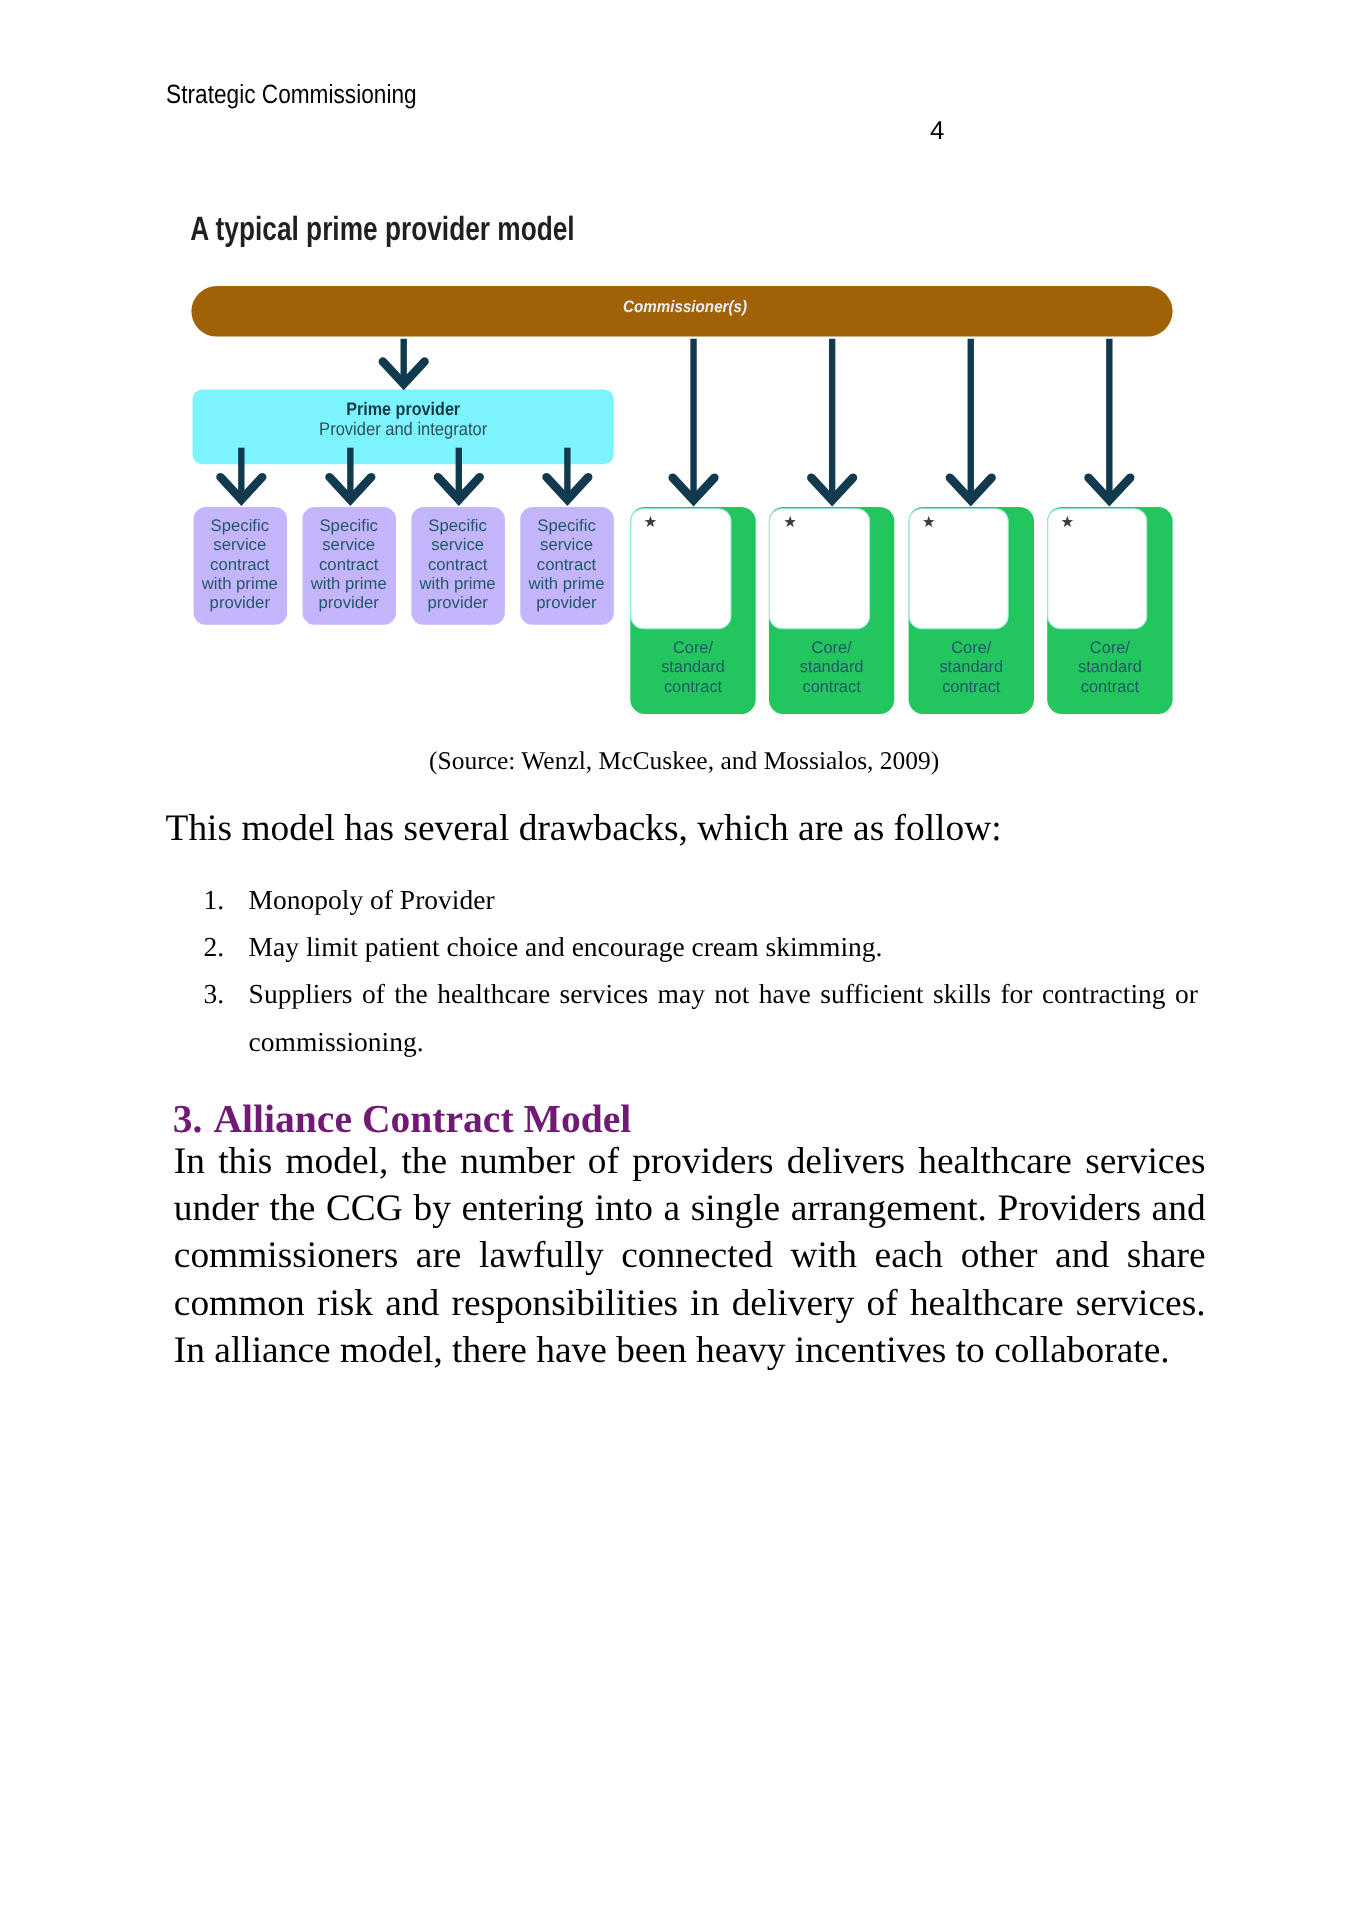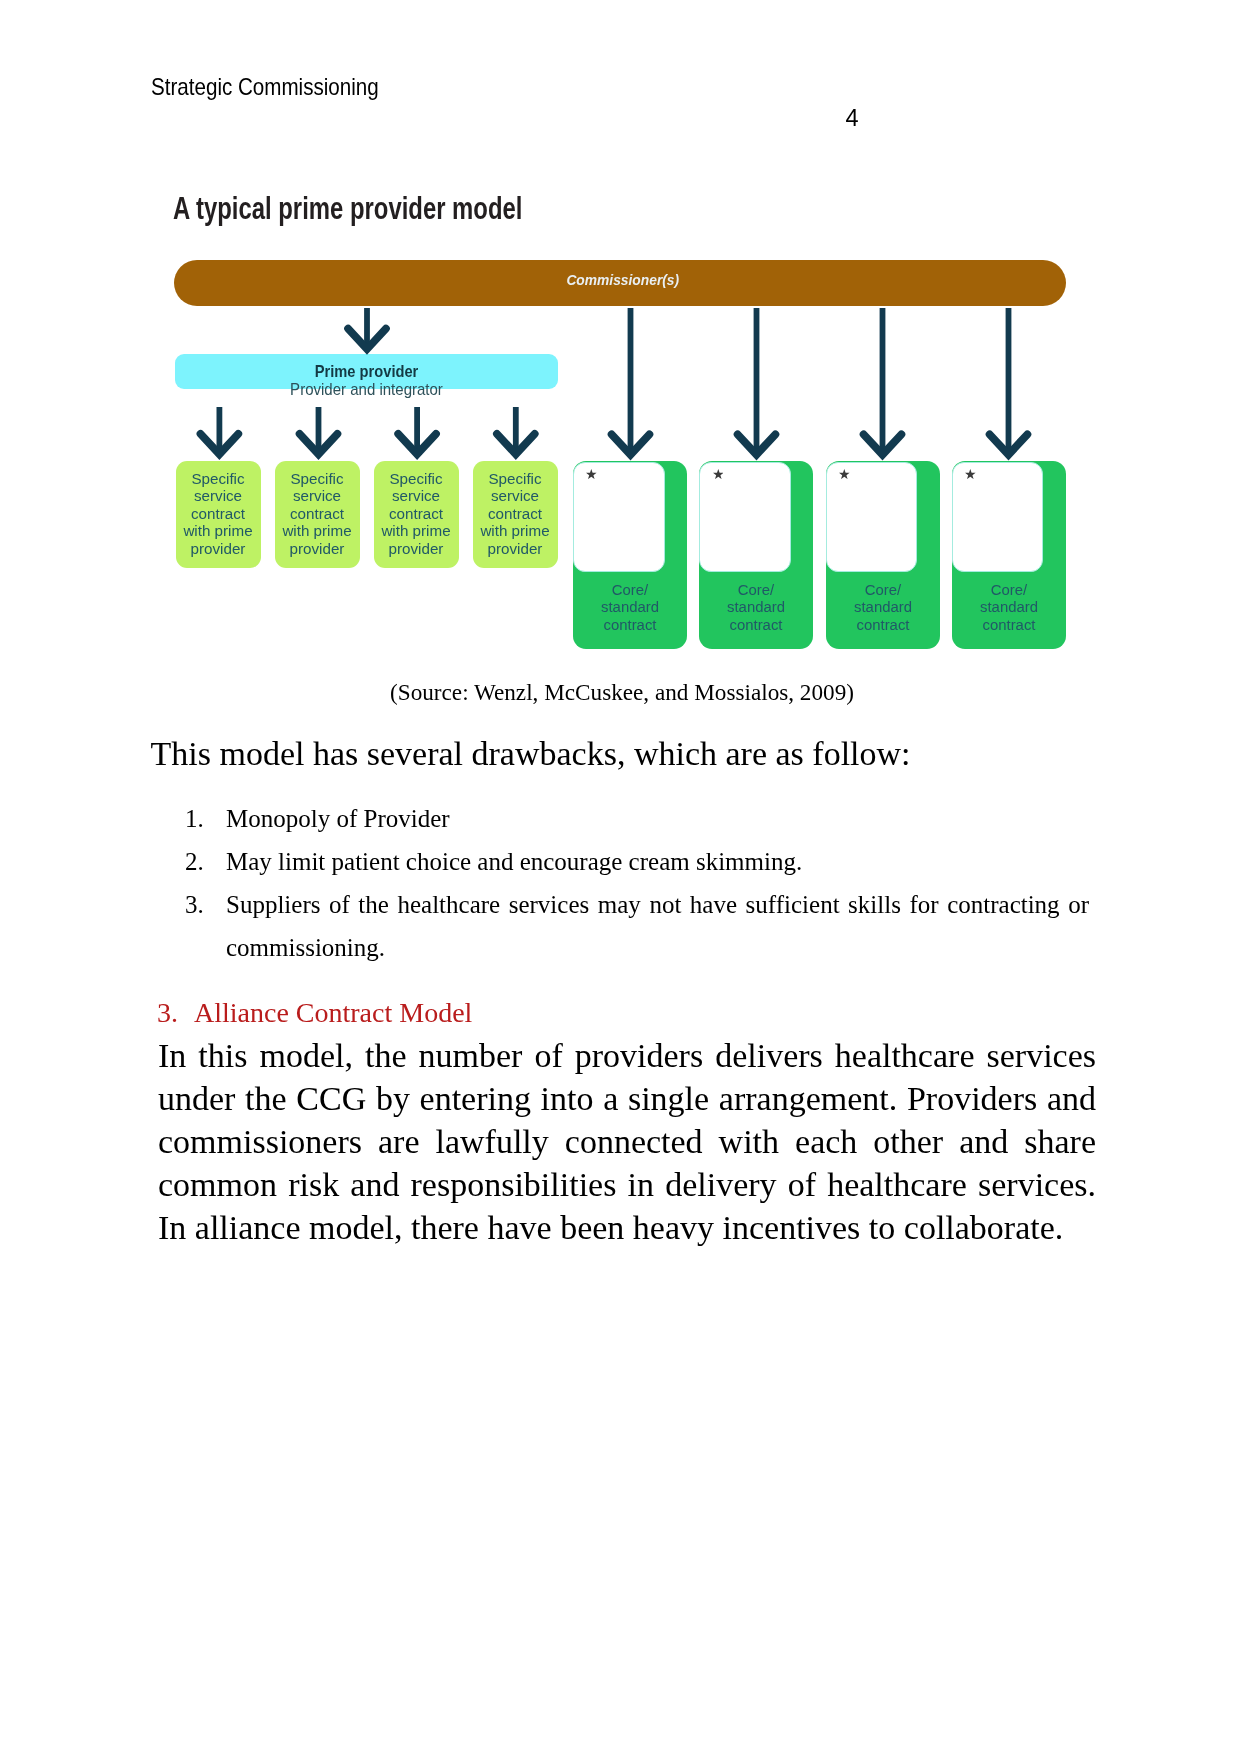--- a/index.html
+++ b/index.html
@@ -27,30 +27,30 @@
     line-height:21px;color:#231f20;letter-spacing:0;
     transform:scaleX(0.7805);transform-origin:0 0;white-space:nowrap;}
 
   .commissioner-bar{position:absolute;left:173.6px;top:243.8px;width:892px;height:46px;
     background:#a16207;border-radius:24px;font-style:italic;}
   .commissioner-label{position:absolute;left:0;right:0;top:12.2px;text-align:center;
     font-family:"Liberation Sans",sans-serif;font-weight:bold;font-size:15px;color:#e9eff3;
     letter-spacing:0;line-height:15px;white-space:nowrap;
     transform:scaleX(0.92) translateX(3px);transform-origin:50% 0;}
 
-  .prime-box{position:absolute;left:175px;top:338px;width:383px;height:35px;
+  .prime-box{position:absolute;left:175px;top:338px;width:383px;height:68px;
     background:#7df3fd;border-radius:9px;}
   .prime-title{position:absolute;left:0;right:0;top:9.4px;text-align:center;
     font-family:"Liberation Sans",sans-serif;font-weight:bold;font-size:16.6px;color:#143a44;
     line-height:17.7px;white-space:nowrap;transform:scaleX(0.885);transform-origin:50% 0;}
   .prime-sub{position:absolute;left:0;right:0;top:27.1px;text-align:center;
     font-family:"Liberation Sans",sans-serif;font-size:16.6px;color:#2d5059;
     line-height:17.7px;white-space:nowrap;transform:scaleX(0.905);transform-origin:50% 0;}
 
-  .spec-box{position:absolute;top:444.5px;width:85px;height:107.5px;background:#bef264;
+  .spec-box{position:absolute;top:444.5px;width:85px;height:107.5px;background:#c4b5fd;
     border-radius:11px;}
   .spec-box .txt{position:absolute;left:0;right:0;top:9px;display:block;
     font-family:"Liberation Sans",sans-serif;font-size:15.2px;line-height:17.65px;
     color:#215967;text-align:center;white-space:nowrap;
     transform:scaleX(1);transform-origin:50% 0;}
 
   .core-box{position:absolute;top:444.5px;width:114px;height:188px;background:#22c55e;
     border-radius:13px;}
   .core-inner{position:absolute;left:0px;top:1px;width:91.5px;height:110.5px;background:#fff;
     border:1px solid #a4ecdf;border-radius:12px;box-sizing:border-box;}
@@ -65,22 +65,22 @@
   
   .source-line{position:absolute;left:153px;top:679.8px;width:938px;text-align:center;
     font-size:23.2px;line-height:25px;}
   .para{position:absolute;font-size:34px;line-height:43px;text-align:justify;
     text-justify:inter-word;}
   .p-intro{left:150.5px;top:732px;width:938px;text-align:left;}
   .ol-drawbacks{position:absolute;left:158px;top:797px;width:931px;font-size:25px;line-height:43px;}
   .ol-drawbacks .li{position:relative;padding-left:68px;text-align:justify;}
   .ol-drawbacks .li:last-child{text-align:justify;}
   .ol-drawbacks .num{position:absolute;left:27px;top:0;}
-  .heading3{position:absolute;left:157px;top:999px;font-size:28px;font-weight:normal;
-    color:#b91c1c;line-height:1;}
+  .heading3{position:absolute;left:157px;top:999px;font-size:36px;font-weight:bold;
+    color:#701a75;line-height:1;}
   .heading3 .h-num{display:inline-block;width:37px;}
   .p-alliance{left:158px;top:1034px;width:938px;}
 </style>
 </head>
 <body>
 
 <div class="page">
 
   <div class="doc-header">Strategic Commissioning</div>
   <div class="page-number">4</div>

